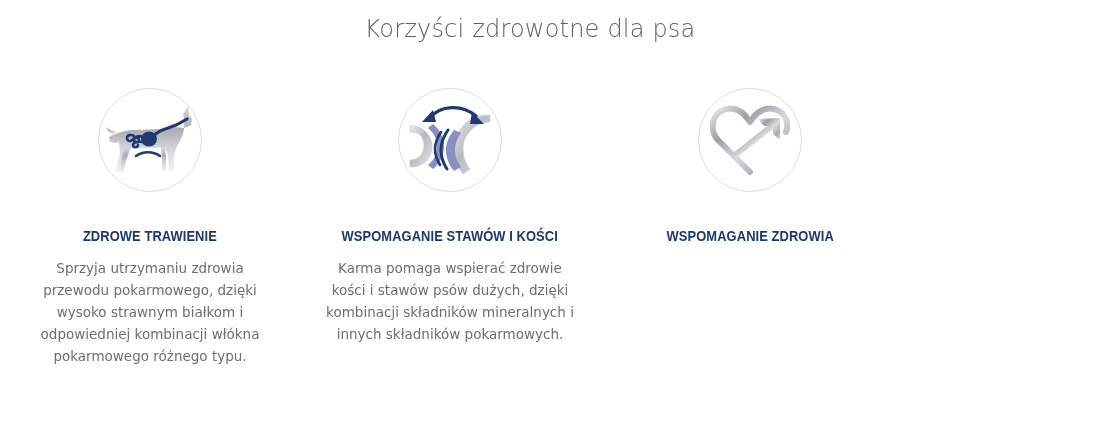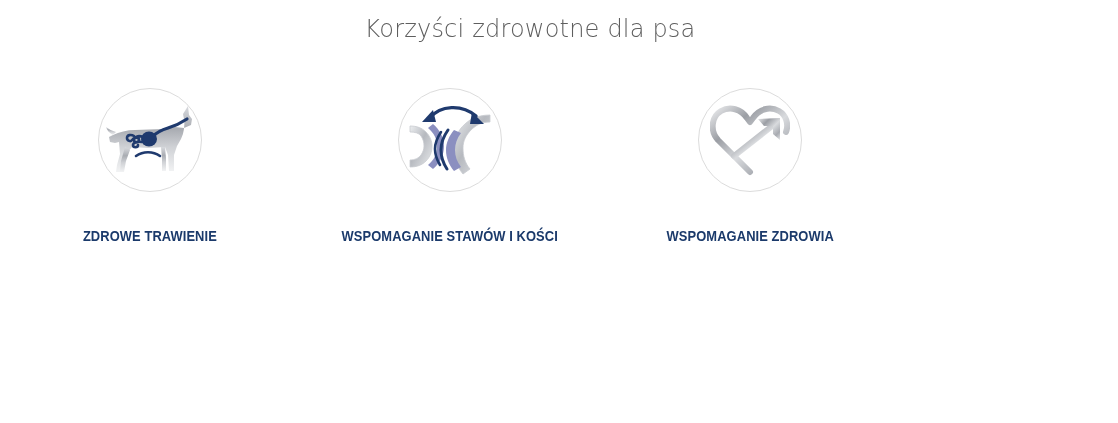--- a/index.html
+++ b/index.html
@@ -130,20 +130,21 @@
 
             <path d="M38,36 C33,34 29,36 29,39 C29,42 34,42 34,39 C34,36 30,36 28,38" fill="none" stroke="#1f3a6e" stroke-width="2.6" stroke-linecap="round"></path>
             <path d="M37,41 C32,40 28,42 28,44 C28,47 33,47 33,44" fill="none" stroke="#1f3a6e" stroke-width="2.6" stroke-linecap="round"></path>
             <path d="M29,35 C26,33 22,34 22,37 C22,40 26,41 27,39" fill="none" stroke="#1f3a6e" stroke-width="2.6" stroke-linecap="round"></path>
 
             <path d="M31,55 C38,50 48,50 55,55" fill="none" stroke="#1f3a6e" stroke-width="2.6" stroke-linecap="round"></path>
           </svg>
         </span>
       </div>
       <div class="card-heading">ZDROWE TRAWIENIE</div>
+      <div class="card-body">Sprzyja utrzymaniu zdrowia przewodu pokarmowego, dzięki wysoko strawnym białkom i odpowiedniej kombinacji włókna pokarmowego różnego typu.</div>
     </div>
 
     <div class="card card-2">
       <div class="icon-circle">
         <span>
           <svg width="84" height="80" viewBox="0 0 84 80">
             <defs>
               <linearGradient id="boneGrad" x1="0" y1="0" x2="1" y2="1">
                 <stop offset="0%" stop-color="#eceef0"></stop>
                 <stop offset="45%" stop-color="#b6b9bf"></stop>
@@ -167,20 +168,21 @@
             <path d="M40,30 C35,37 33,44 33,50 C33,57 35,63 39,69" fill="none" stroke="#1f3a6e" stroke-width="3" stroke-linecap="round"></path>
             <path d="M33,32 C29,38 27,44 27,49 C27,55 29,60 32,65" fill="none" stroke="#1f3a6e" stroke-width="2.6" stroke-linecap="round"></path>
 
             <path d="M22,18 C32,5 54,4 68,16" fill="none" stroke="#1f3a6e" stroke-width="3.4" stroke-linecap="round"></path>
             <path d="M14,22 L25,10 L28,22 Z" fill="#1f3a6e"></path>
             <path d="M76,24 L64,12 L62,24 Z" fill="#1f3a6e"></path>
           </svg>
         </span>
       </div>
       <div class="card-heading">WSPOMAGANIE STAWÓW I KOŚCI</div>
+      <div class="card-body">Karma pomaga wspierać zdrowie kości i stawów psów dużych, dzięki kombinacji składników mineralnych i innych składników pokarmowych.</div>
     </div>
 
     <div class="card card-3">
       <div class="icon-circle">
         <span>
           <svg width="80" height="76" viewBox="0 0 80 76">
             <defs>
               <linearGradient id="silverHeart" x1="0" y1="0" x2="1" y2="1">
                 <stop offset="0%" stop-color="#e9eaec"></stop>
                 <stop offset="28%" stop-color="#9b9ea4"></stop>

